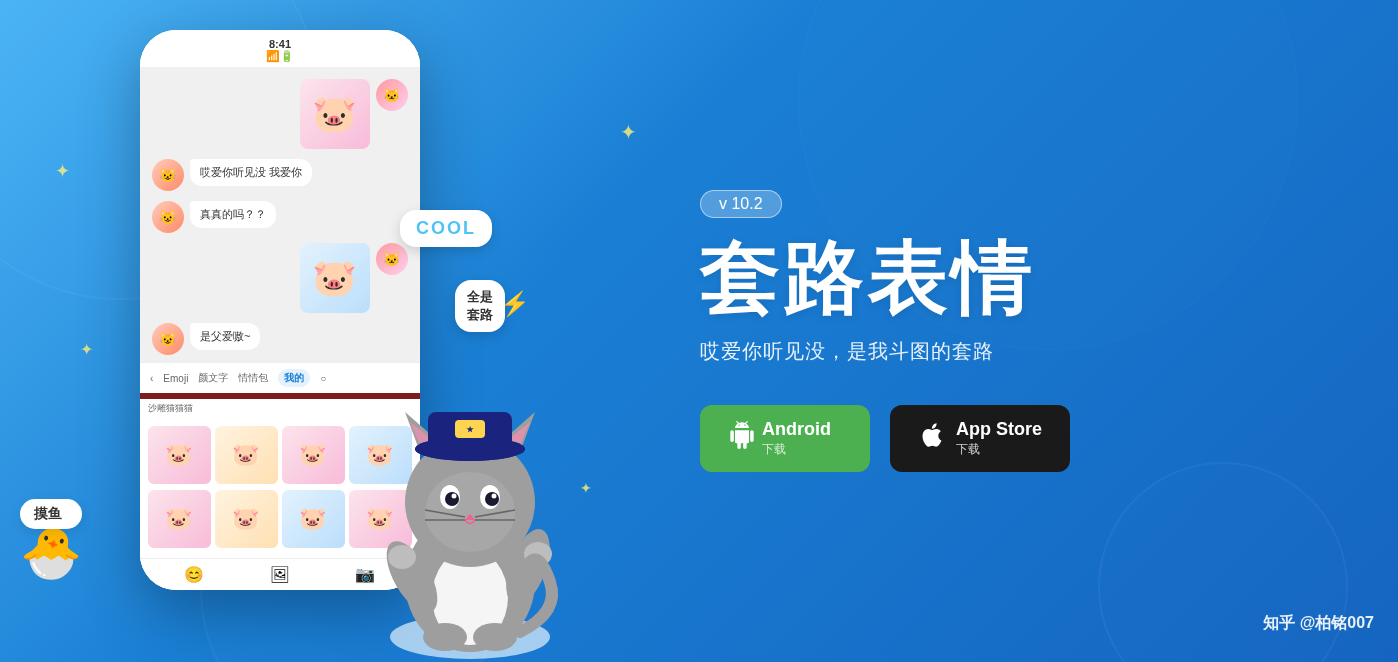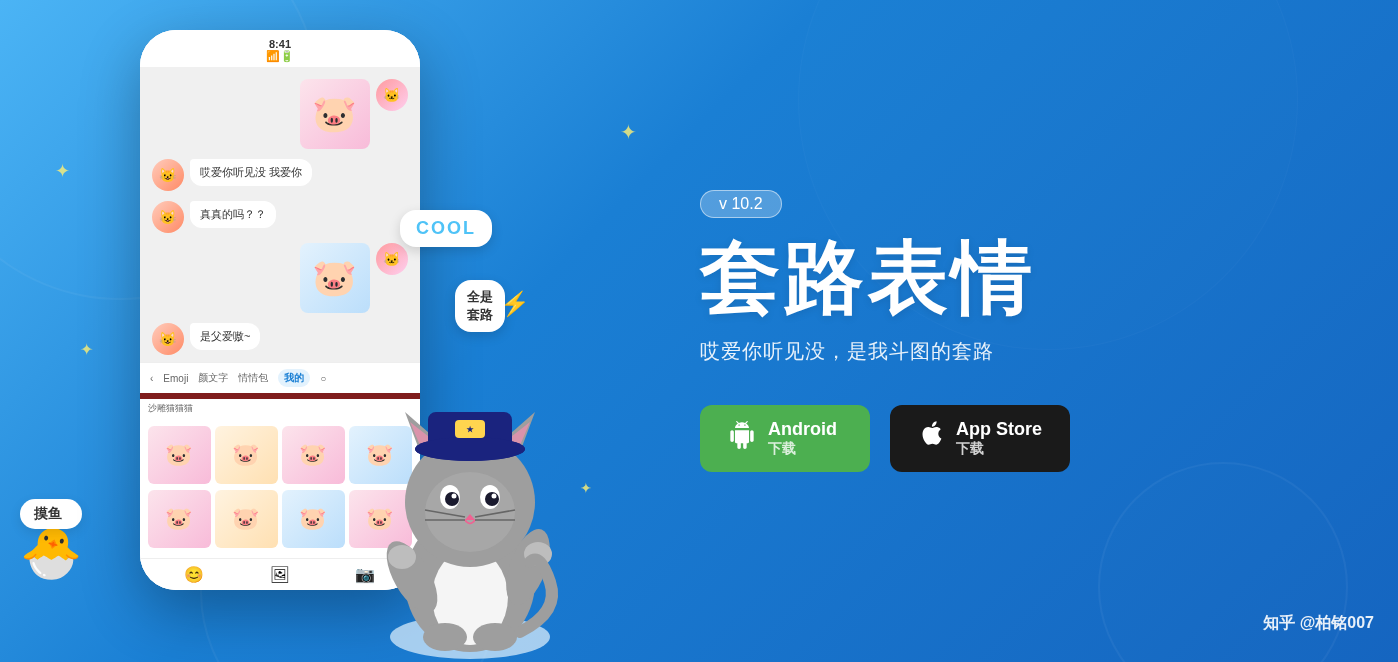--- a/index.html
+++ b/index.html
@@ -321,30 +321,31 @@
       gap: 20px;
       align-items: center;
     }
 
     .btn-android {
       background: #4caf50;
       border-radius: 12px;
       padding: 14px 28px;
       display: flex;
       align-items: center;
-      gap: 12px;
+      gap: 6px;
       cursor: pointer;
       min-width: 170px;
     }
 
     .btn-appstore {
       background: #1a1a1a;
       border-radius: 12px;
       padding: 14px 28px;
       display: flex;
+      align-items: center;
       gap: 10px;
       cursor: pointer;
       min-width: 170px;
     }
 
     .btn-icon {
       font-size: 28px;
       color: white;
     }
 
@@ -354,23 +355,22 @@
     }
 
     .btn-label {
       font-size: 18px;
       font-weight: 700;
       color: white;
       line-height: 1.2;
     }
 
     .btn-sublabel {
-      font-size: 14px;
+      font-size: 12px;
       color: rgba(255,255,255,0.8);
-      font-weight: bold;
     }
 
     
     .watermark {
       position: absolute;
       bottom: 28px;
       right: 24px;
       color: white;
       font-size: 16px;
       font-weight: 600;

